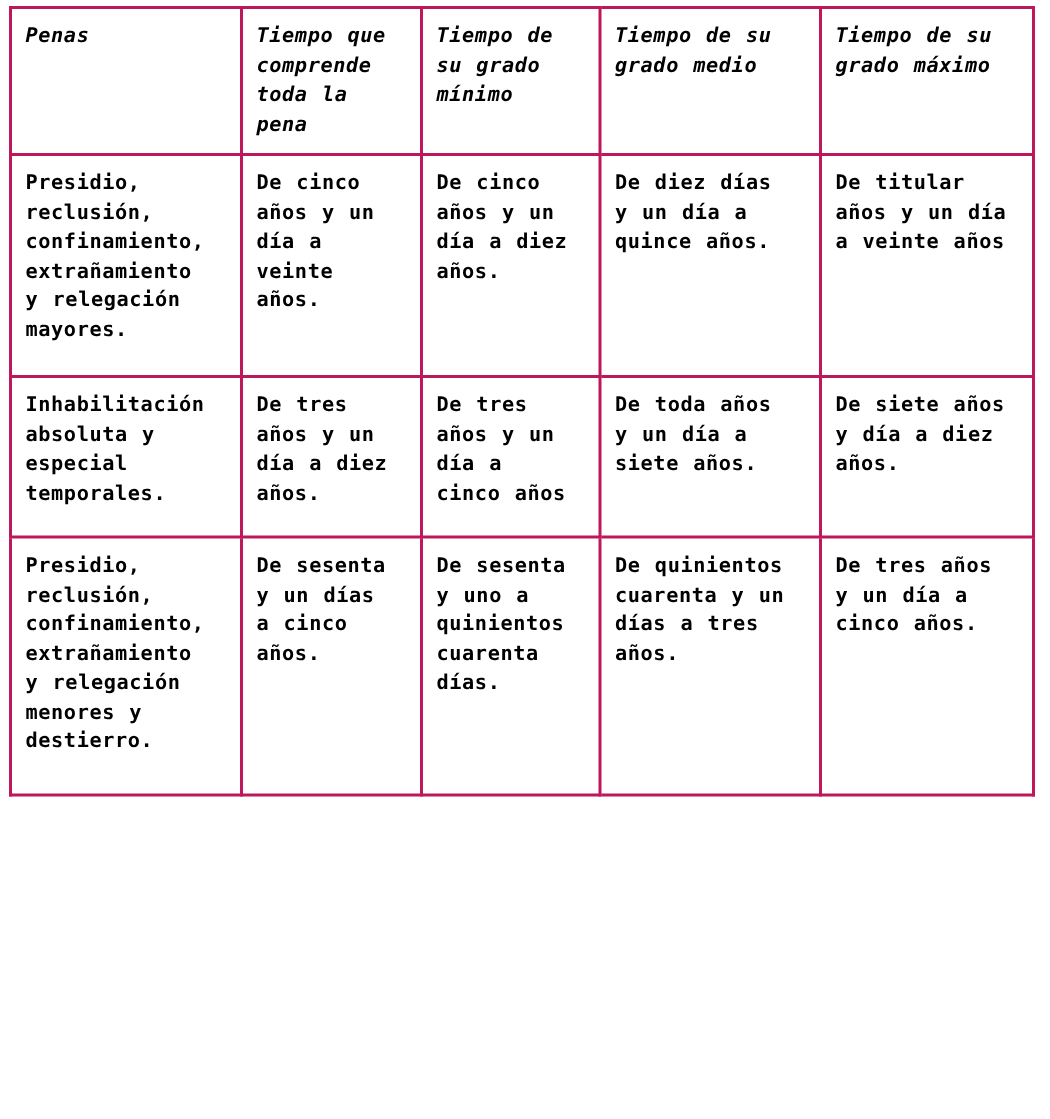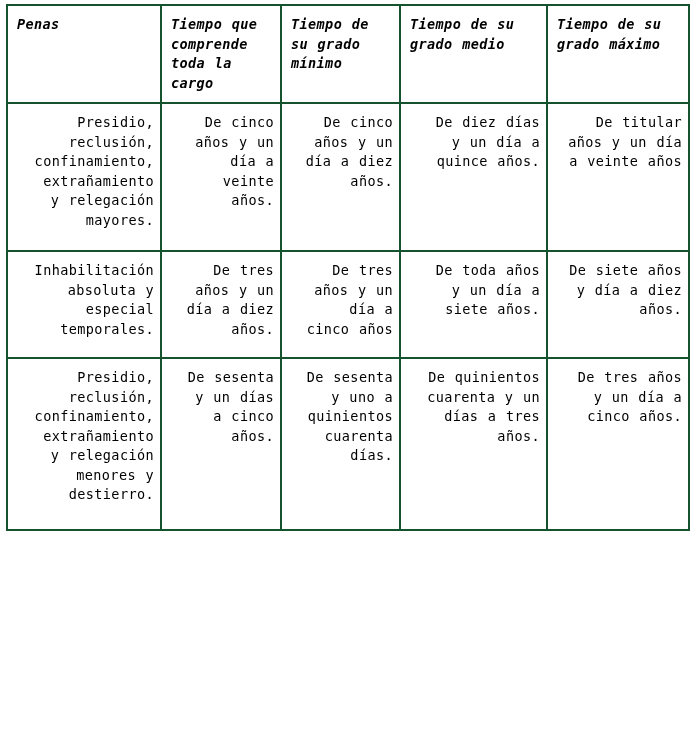--- a/index.html
+++ b/index.html
@@ -27,43 +27,42 @@
     left: 6px;
     top: 4px;
     width: 682px;
     border-collapse: collapse;
     table-layout: fixed;
     background: #ffffff;
   }
 
   table.penas-table td,
   table.penas-table th {
-    border: 2px solid #14532d;
+    border: 2px solid #be185d;
     vertical-align: top;
     padding: 9px 6px 9px 9px;
     font-size: 13.5px;
     line-height: 19.5px;
     letter-spacing: 0.4px;
     word-spacing: 1px;
     text-align: left;
     background: #ffffff;
     overflow: hidden;
   }
 
   table.penas-table thead th {
     font-style: italic;
     font-weight: bold;
     white-space: pre-line;
   }
 
   table.penas-table tbody td {
     font-style: normal;
-    font-weight: normal;
+    font-weight: bold;
     white-space: pre-line;
-    text-align: right;
   }
 
   
   col.c0 { width: 154px; }
   col.c1 { width: 120px; }
   col.c2 { width: 119px; }
   col.c3 { width: 147px; }
   col.c4 { width: 142px; }
 
   
@@ -86,21 +85,21 @@
         <col class="c2">
         <col class="c3">
         <col class="c4">
     </colgroup>
     <thead>
       <tr class="head-row">
         <th>Penas</th>
         <th>Tiempo que
 comprende
 toda la
-cargo</th>
+pena</th>
         <th>Tiempo de
 su grado
 mínimo</th>
         <th>Tiempo de su
 grado medio</th>
         <th>Tiempo de su
 grado máximo</th>
       </tr>
     </thead>
     <tbody>

